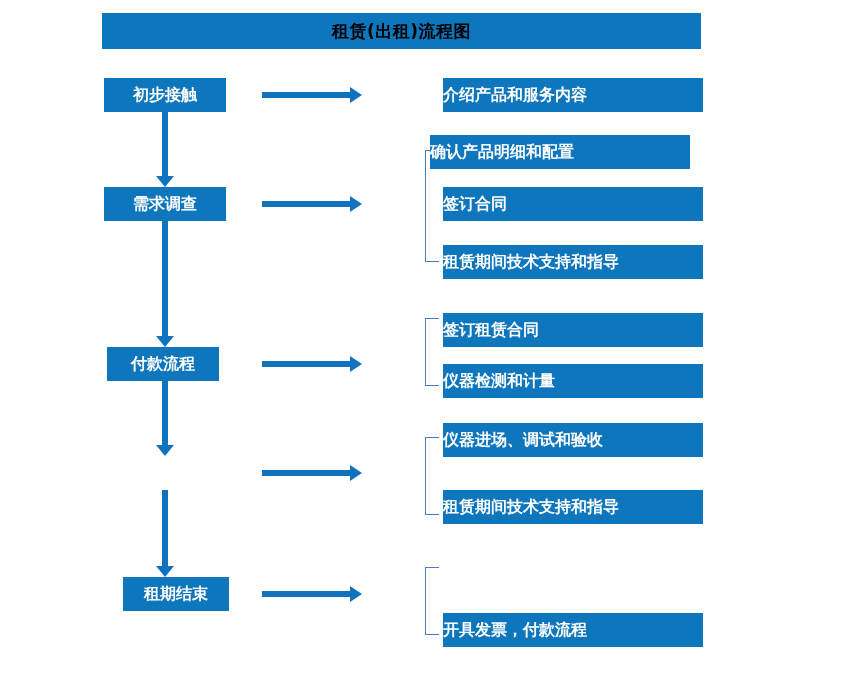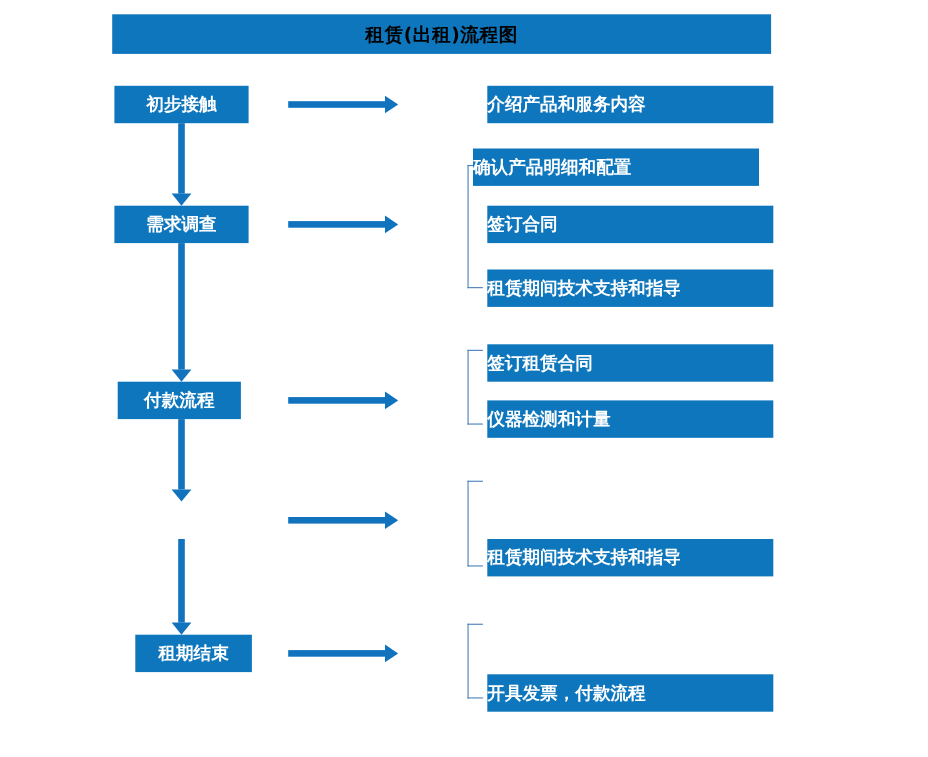--- a/index.html
+++ b/index.html
@@ -175,19 +175,20 @@
   <div class="node right" style="left:430px; top:135px; width:260px;">确认产品明细和配置</div>
 
   <div class="node right" style="left:443px; top:187px; width:260px;">签订合同</div>
 
   <div class="node right" style="left:443px; top:245px; width:260px;">租赁期间技术支持和指导</div>
 
   <div class="node right" style="left:443px; top:313px; width:260px;">签订租赁合同</div>
 
   <div class="node right" style="left:443px; top:364px; width:260px;">仪器检测和计量</div>
 
+  <div class="node right" style="left:443px; top:423px; width:260px;">仪器进场、调试和验收</div>
 
   <div class="node right" style="left:443px; top:490px; width:260px;">租赁期间技术支持和指导</div>
 
 
   <div class="node right" style="left:443px; top:613px; width:260px;">开具发票，付款流程</div>
 
 </div>
 
 </body></html>

